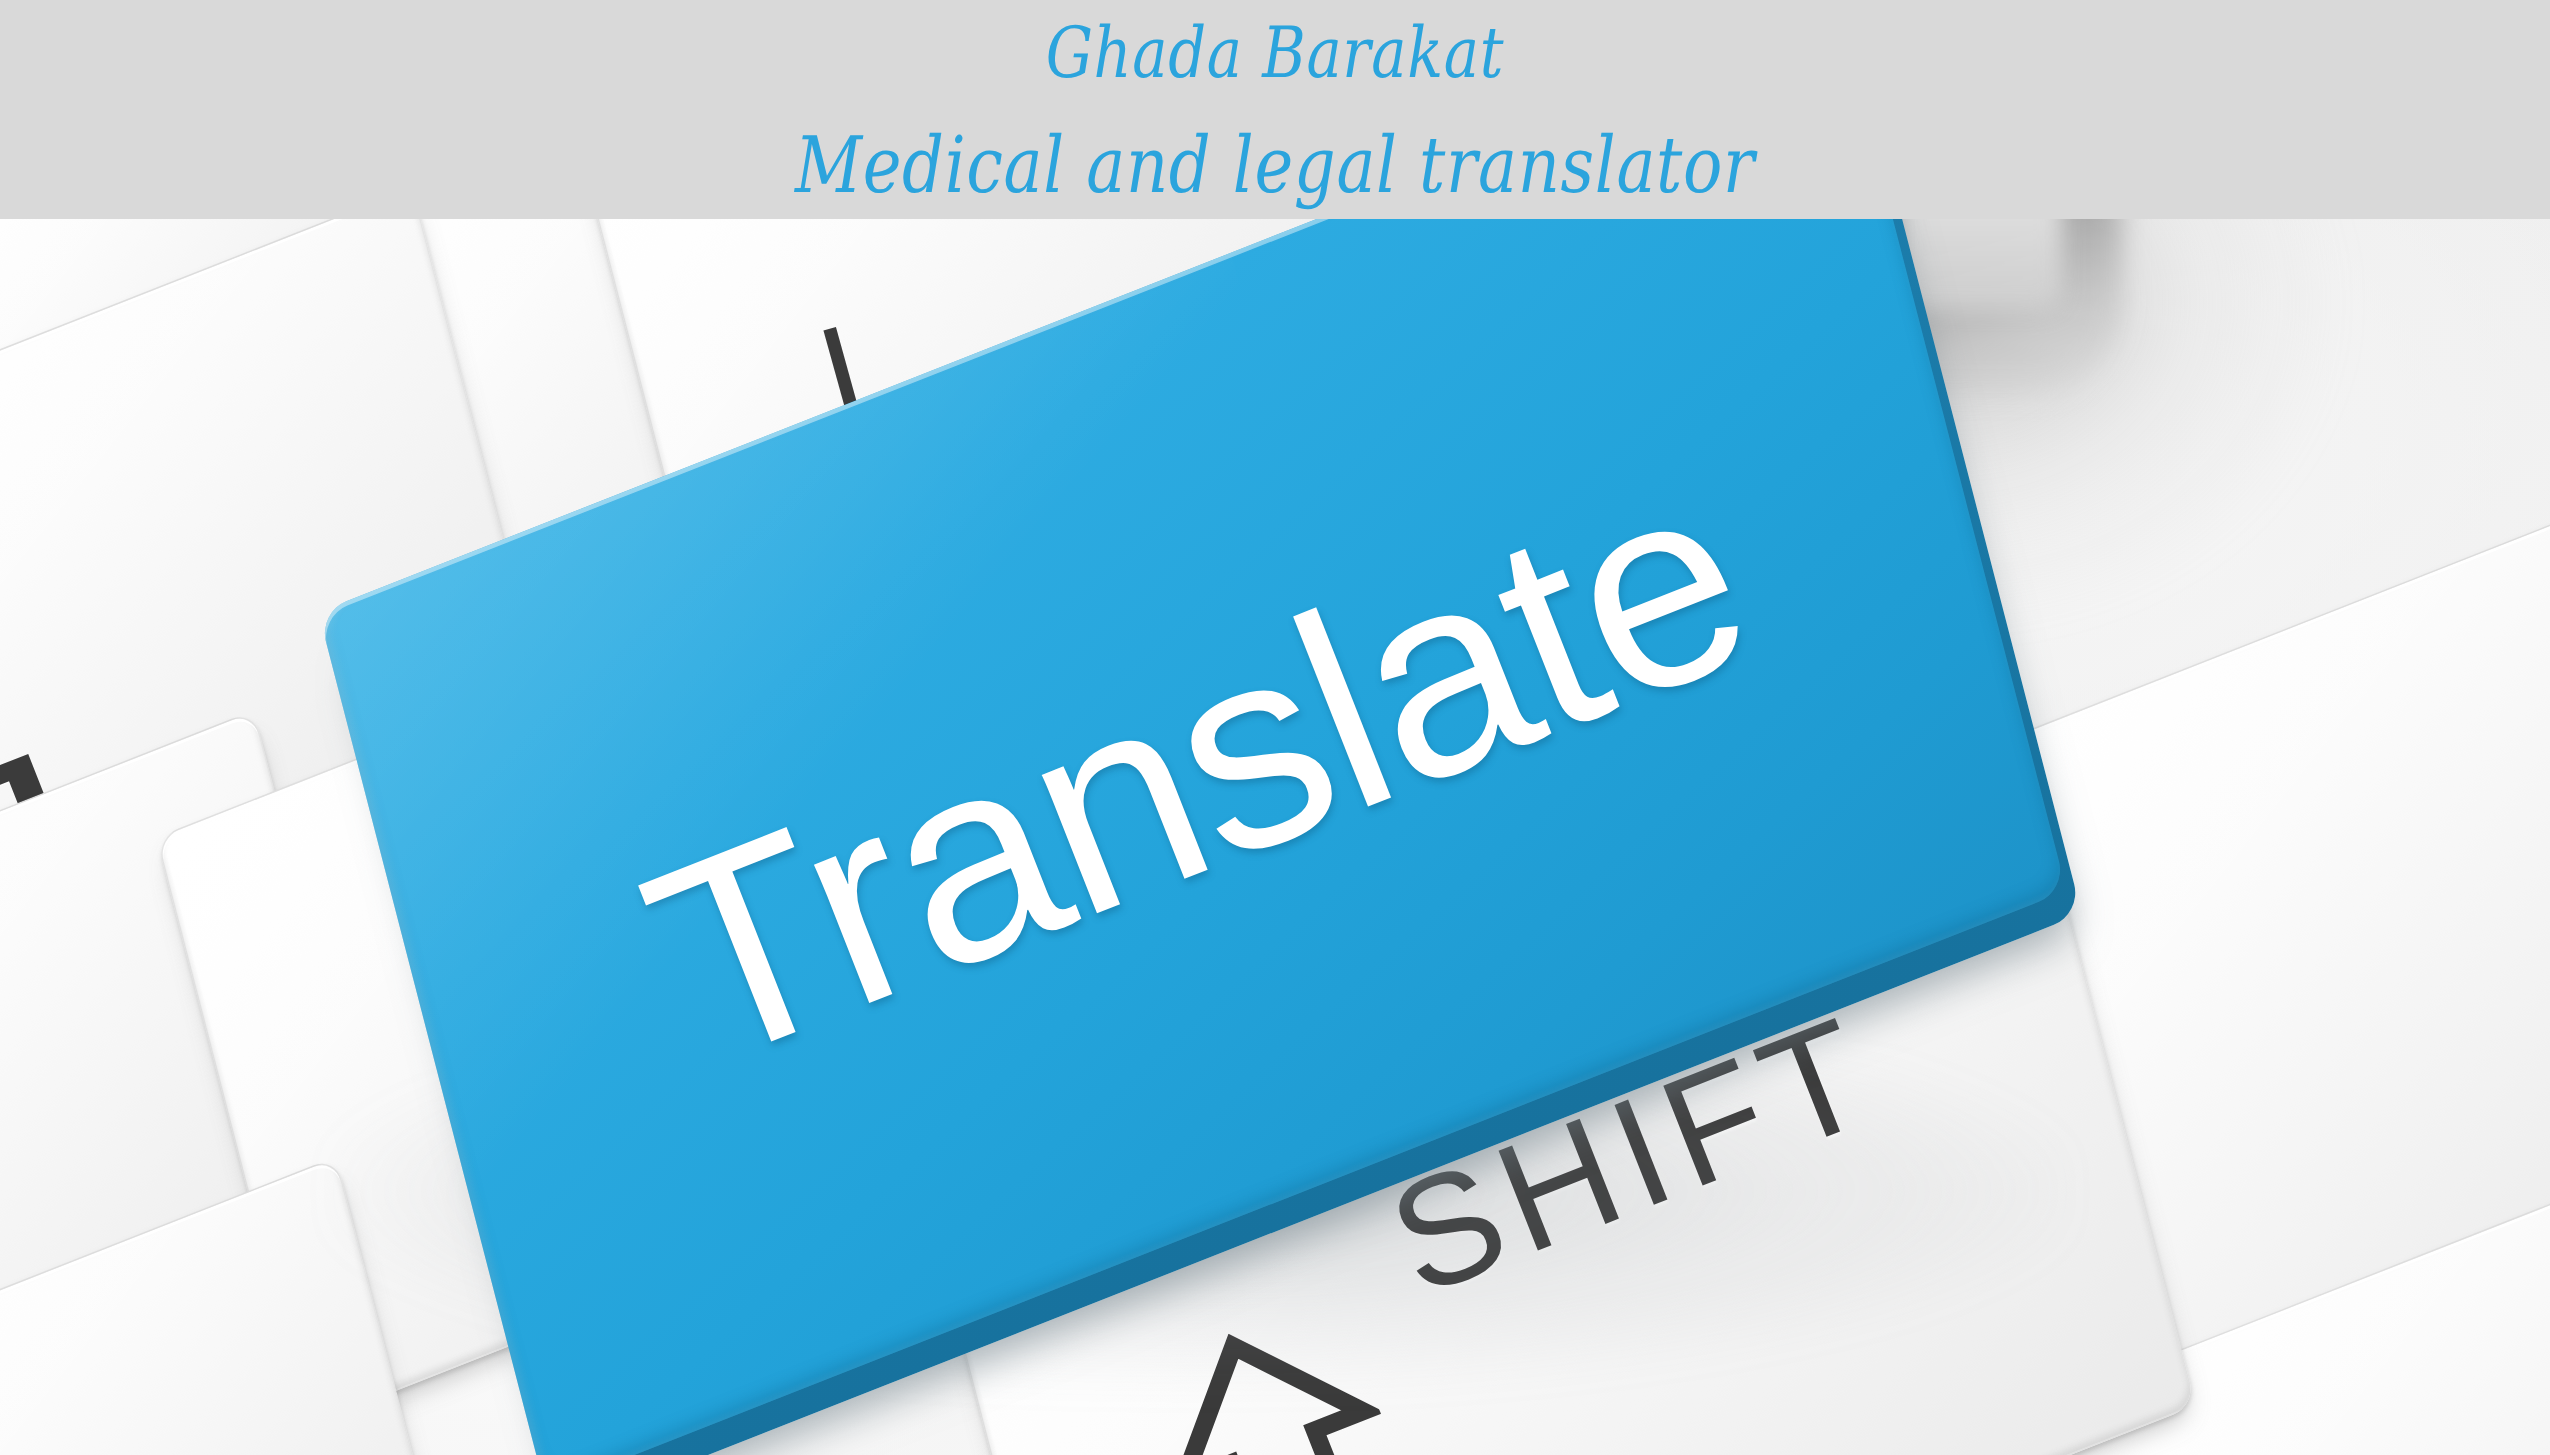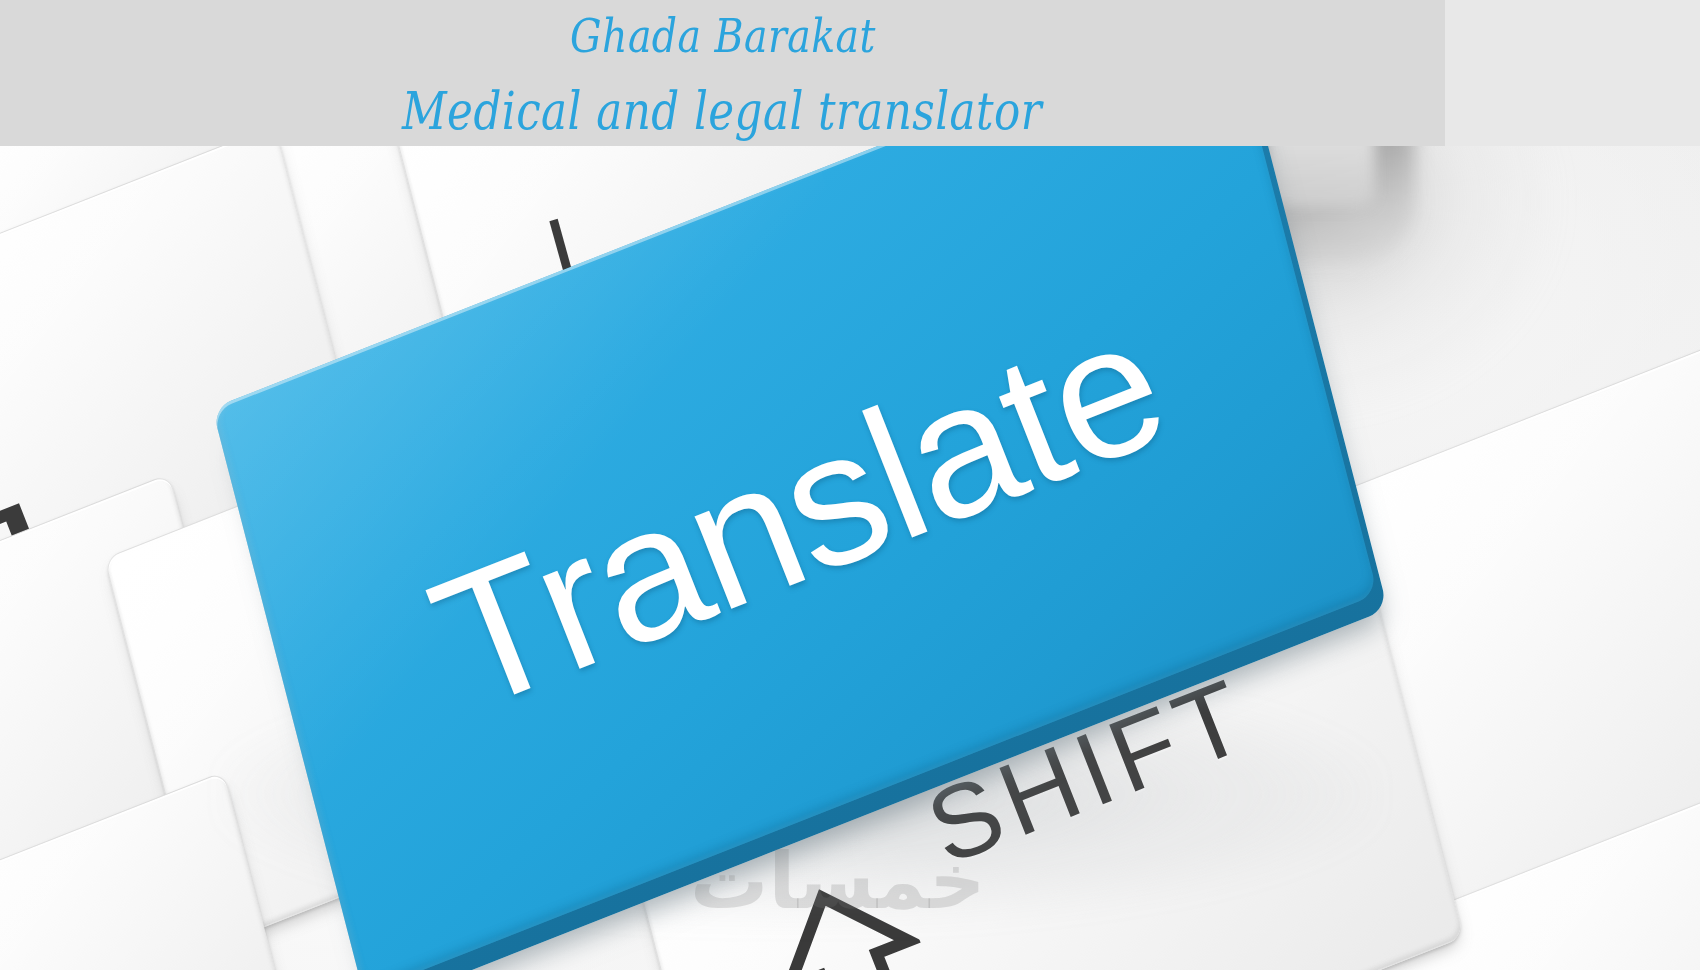--- a/index.html
+++ b/index.html
@@ -8,21 +8,21 @@
     font-family:"Liberation Sans", sans-serif;
     width:1700px;height:970px;overflow:hidden;
   }
   #page{
     position:relative;width:1700px;height:970px;overflow:hidden;
     background:#e8e8e8;
   }
 
   
   #header-band{
-    position:absolute;left:0;top:0;width:1445px;height:146px;
+    position:absolute;left:0;top:0;width:1700px;height:146px;
     background:#d9d9d9;
     z-index:60;
     display:flex;flex-direction:column;
     align-items:center;justify-content:center;
   }
   .hdr-line{
     color:#2ba4dd;
     font-family:"DejaVu Serif", serif;
     font-style:italic;
     font-weight:400;
@@ -300,21 +300,20 @@
 
     <div id="translate-shadow"></div>
 
     <div id="key-translate-wrap">
       <div id="key-translate-side"></div>
       <div id="key-translate">
         <span id="translate-label">Translate</span>
       </div>
     </div>
 
-    <div id="watermark">خمسات</div>
 
   </div>
 
   <div id="header-band">
     <div class="hdr-line" id="hdr-name">Ghada Barakat</div>
     <div class="hdr-line" id="hdr-role">Medical and legal translator</div>
   </div>
 
 </div>
 

